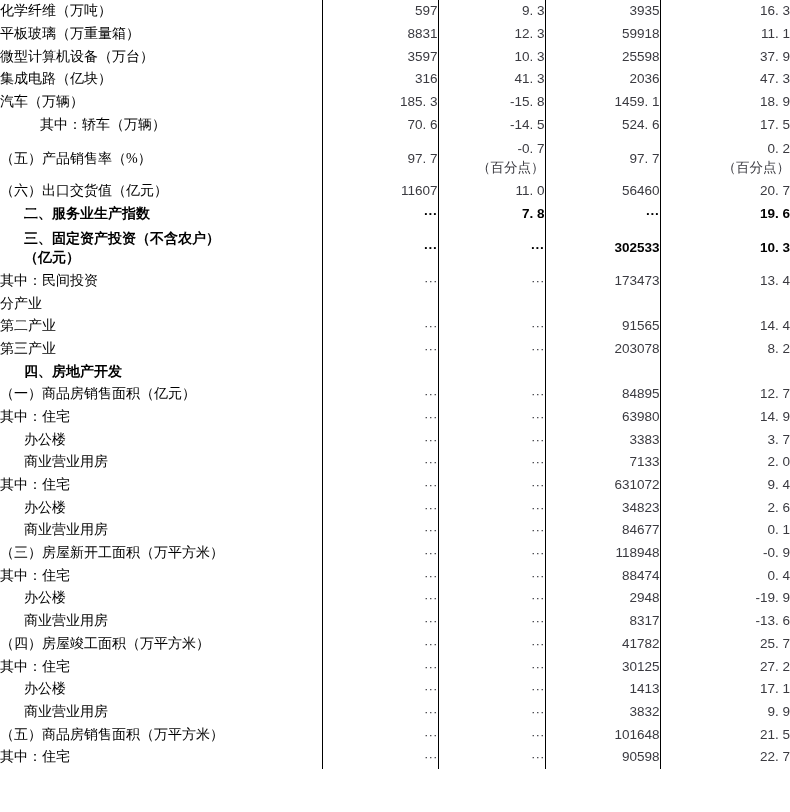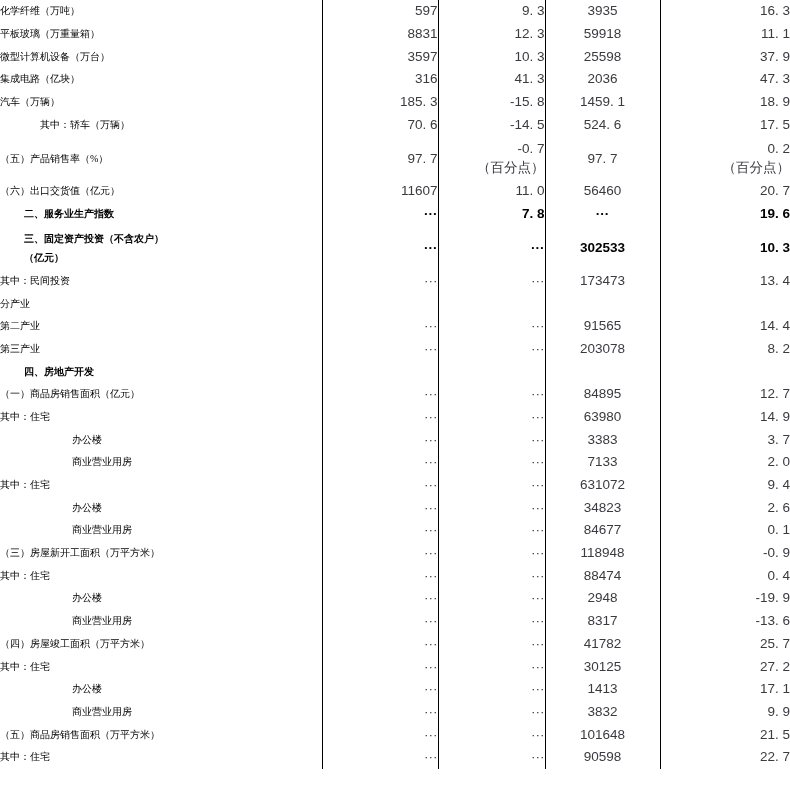--- a/index.html
+++ b/index.html
@@ -19,41 +19,41 @@
   table.stats td {
     padding: 0;
     vertical-align: middle;
     white-space: pre-line;
     height: 22.7px;
     overflow: hidden;
   }
   tr.multiline td { height: 44px; line-height: 19px; }
   td.label {
     font-family: "Liberation Serif", "DejaVu Serif", serif;
-    font-size: 10px;
+    font-size: 14px;
     color: #000000;
     padding-left: 8px;
     line-height: 18px;
   }
   td.num {
     font-family: "Liberation Sans", "DejaVu Sans", sans-serif;
     font-size: 13.5px;
     color: #3a3a40;
     text-align: right;
     line-height: 18px;
   }
   td.c1, td.c2, td.c3, td.c4 { border-left: 1px solid #000000; }
   td.c1 { padding-right: 8px; }
   td.c2 { padding-right: 7px; }
-  td.c3 { padding-right: 9px; text-align: center; }
+  td.c3 { padding-right: 9px; }
   td.c4 { padding-right: 13px; }
   tr.bold td.label { font-weight: bold; padding-left: 24px; }
   tr.bold td.num { font-weight: bold; color: #000000; }
   td.label.ind1 { padding-left: 40px; }
-  td.label.ind2 { padding-left: 72px; }
+  td.label.ind2 { padding-left: 24px; }
 </style>
 </head>
 <body>
 
 <div class="screen">
   <table class="stats">
     <colgroup>
       <col style="width:322px">
       <col style="width:116px">
       <col style="width:107px">

